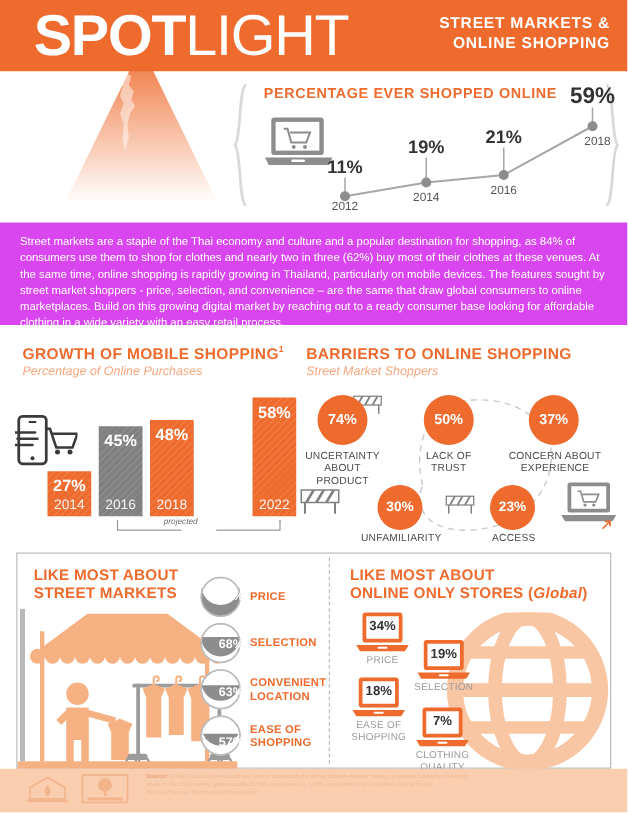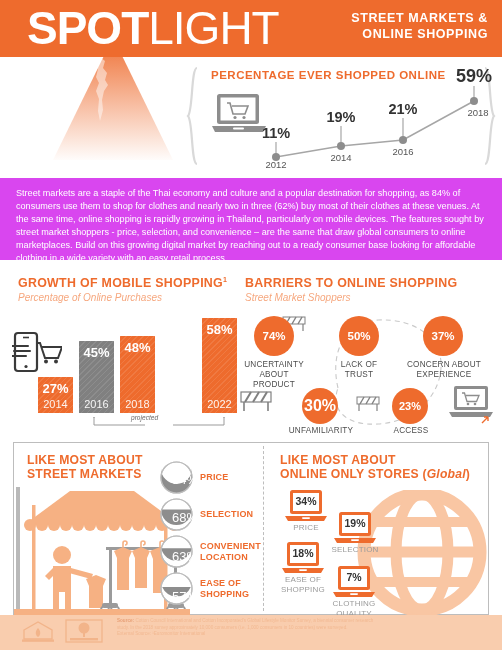--- a/index.html
+++ b/index.html
@@ -109,21 +109,21 @@
     position: absolute; left: 263px; top: 446px; height: 165px;
     border-left: 1.3px dashed #bdbdbd;
   }
   .panel-title { position: absolute; color: #ee6b2d; font-size: 12.2px; font-weight: 600; line-height: 14px; letter-spacing: 0.2px; }
   .panel-title i { font-style: italic; font-weight: 600; }
 
   .pie-row { position: absolute; }
   .pie { position: absolute; width: 33px; height: 33px; }
   .pie-text {
     position: absolute; width: 50px; text-align: center; color: #ffffff;
-    font-size: 13px; font-weight: 400; bottom: 5px;
+    font-size: 10px; font-weight: 700; bottom: 5px;
   }
   .pie-label { position: absolute; left: 40px; color: #ee6b2d; font-size: 9px; font-weight: 600; line-height: 10.5px; letter-spacing: 0.2px; }
 
   .stall { position: absolute; left: 14px; top: 487px; width: 176px; height: 128px; }
   .globe { position: absolute; left: 355px; top: 490px; width: 135px; height: 125px; opacity: 1; }
 
   .lap-item { position: absolute; }
   .lap-svg { position: absolute; width: 42px; height: 33px; }
   .lap-pct { position: absolute; width: 42px; top: 6px; text-align: center; font-size: 10.5px; font-weight: 700; color: #333; }
   .lap-label { position: absolute; top: 34px; width: 60px; text-align: center; color: #9b9b9b; font-size: 8px; line-height: 9.5px; letter-spacing: 0.2px; }
@@ -334,21 +334,21 @@
       <div>LACK OF</div>
       <div>TRUST</div>
     </div>
 
     <div class="bubble" style="left:185px; top:10px; width:40px; height:40px;">37%</div>
     <div class="b-label" style="left:160px; top:54px; width:92px;">
       <div>CONCERN ABOUT</div>
       <div>EXPERIENCE</div>
     </div>
 
-    <div class="bubble" style="left:64px;  top:82px; width:36px; height:36px; font-size:16px;">30%</div>
+    <div class="bubble" style="left:64px;  top:82px; width:36px; height:36px; font-size:11px;">30%</div>
     <div class="b-label" style="left:44px; top:120px; width:78px;">
       <div>UNFAMILIARITY</div>
     </div>
 
     <div class="bubble" style="left:154px; top:82px; width:36px; height:36px; font-size:11px;">23%</div>
     <div class="b-label" style="left:142px; top:120px; width:62px;">
       <div>ACCESS</div>
     </div>
   </div>
 

